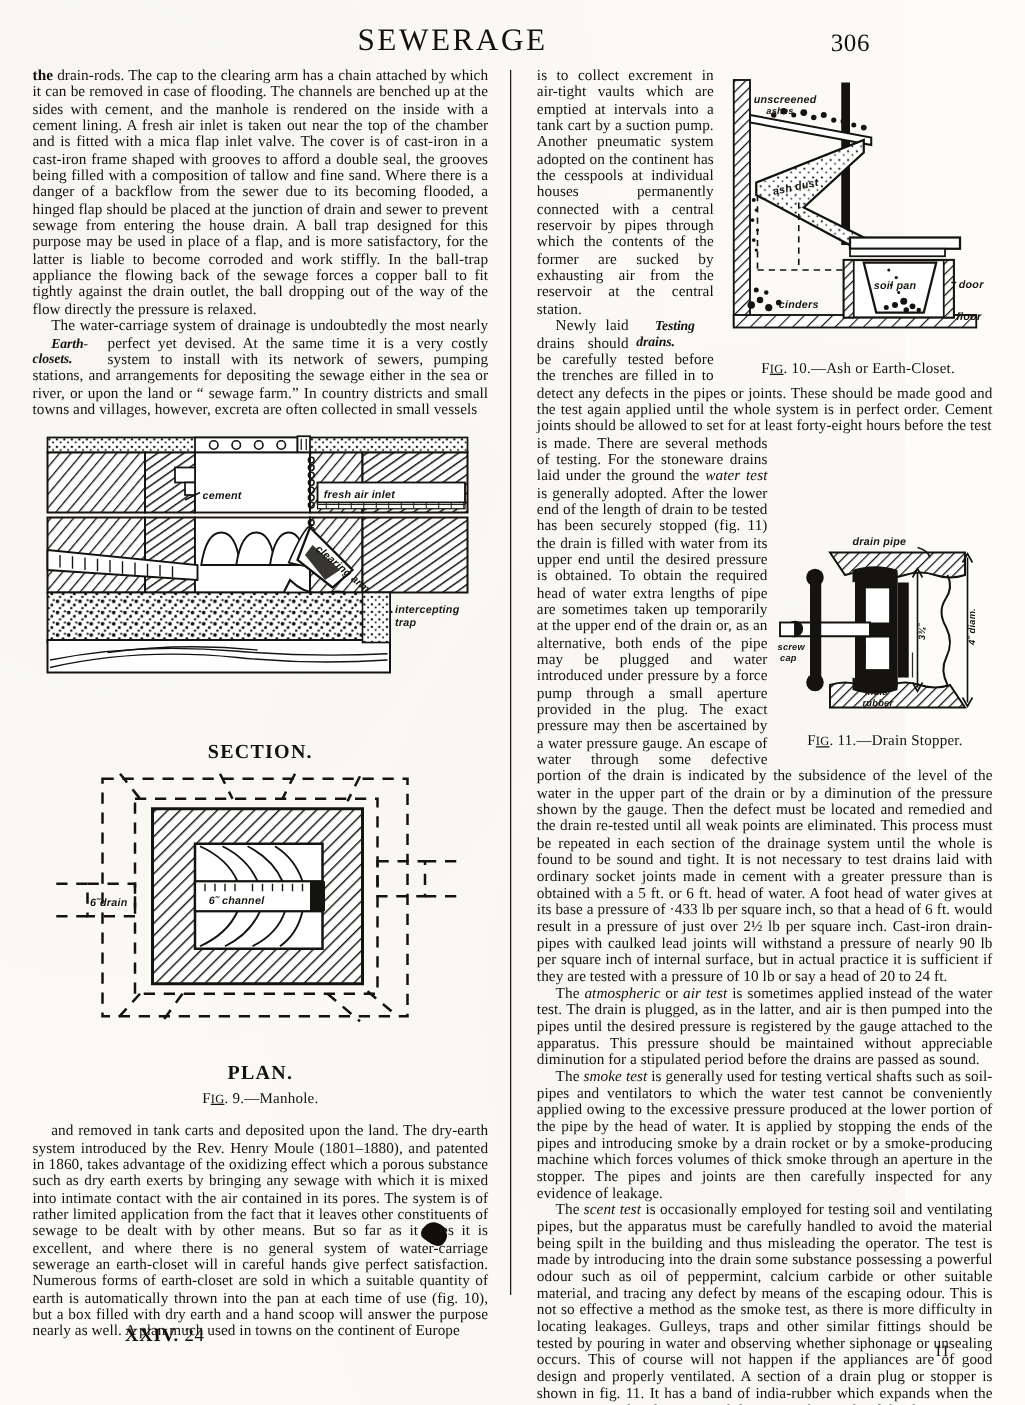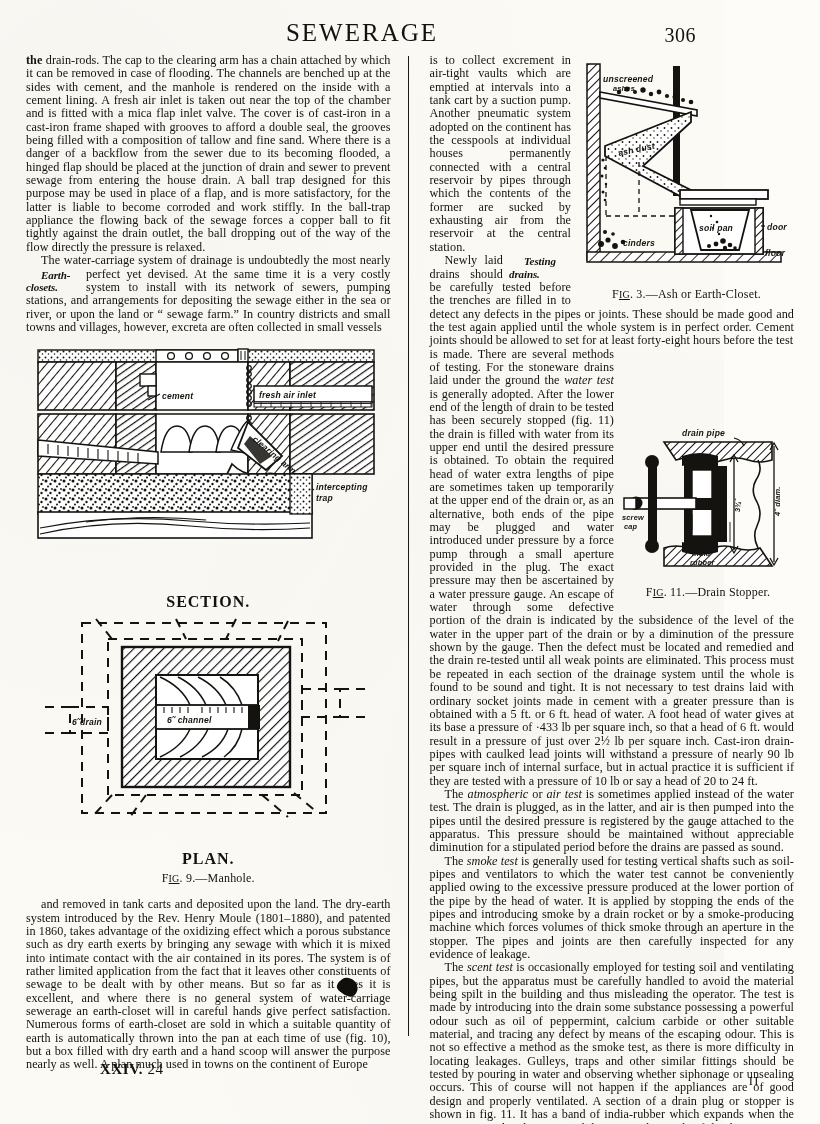--- a/index.html
+++ b/index.html
@@ -476,21 +476,21 @@
                 <circle cx="138" cy="166" r="1.3"></circle>
               <circle cx="134" cy="172" r="1.1"></circle>
                 <circle cx="140" cy="178" r="1.2"></circle>
             </g>
             <text class="lbl" x="120" y="175">soil pan</text>
 
             <text class="lbl" x="188" y="174">door</text>
             <line x1="186" y1="170" x2="182" y2="170" stroke="#15130f" stroke-width="1.2"></line>
             <text class="lbl" x="186" y="200">floor</text>
           </svg>
-          <div class="figcap"><span>F</span><span class="sc">IG</span><span>. 3.—Ash or Earth-Closet.</span></div>
+          <div class="figcap"><span>F</span><span class="sc">IG</span><span>. 10.—Ash or Earth-Closet.</span></div>
         </div>
 
         <p>is to collect excrement in air-tight vaults which are emptied at intervals into a tank cart by a suction pump.  Another pneumatic system adopted on the continent has the cesspools at individual houses permanently connected with a central reservoir by pipes through which the contents of the former are sucked by exhausting air from the reservoir at the central station.</p>
 
         <p class="ind"><span class="note-right sidenote">Testing drains.</span><span>Newly laid drains should be carefully tested before the trenches are filled in to detect any defects in the pipes or joints.  These should be made good and the test again applied until the whole system is in perfect order.  Cement joints should be allowed to set for at least forty-eight hours before the test </span></p>
       </div>
 
       <div class="clearfix">
 
         <div class="fig11-wrap fig11" style="margin-top:74px;">

